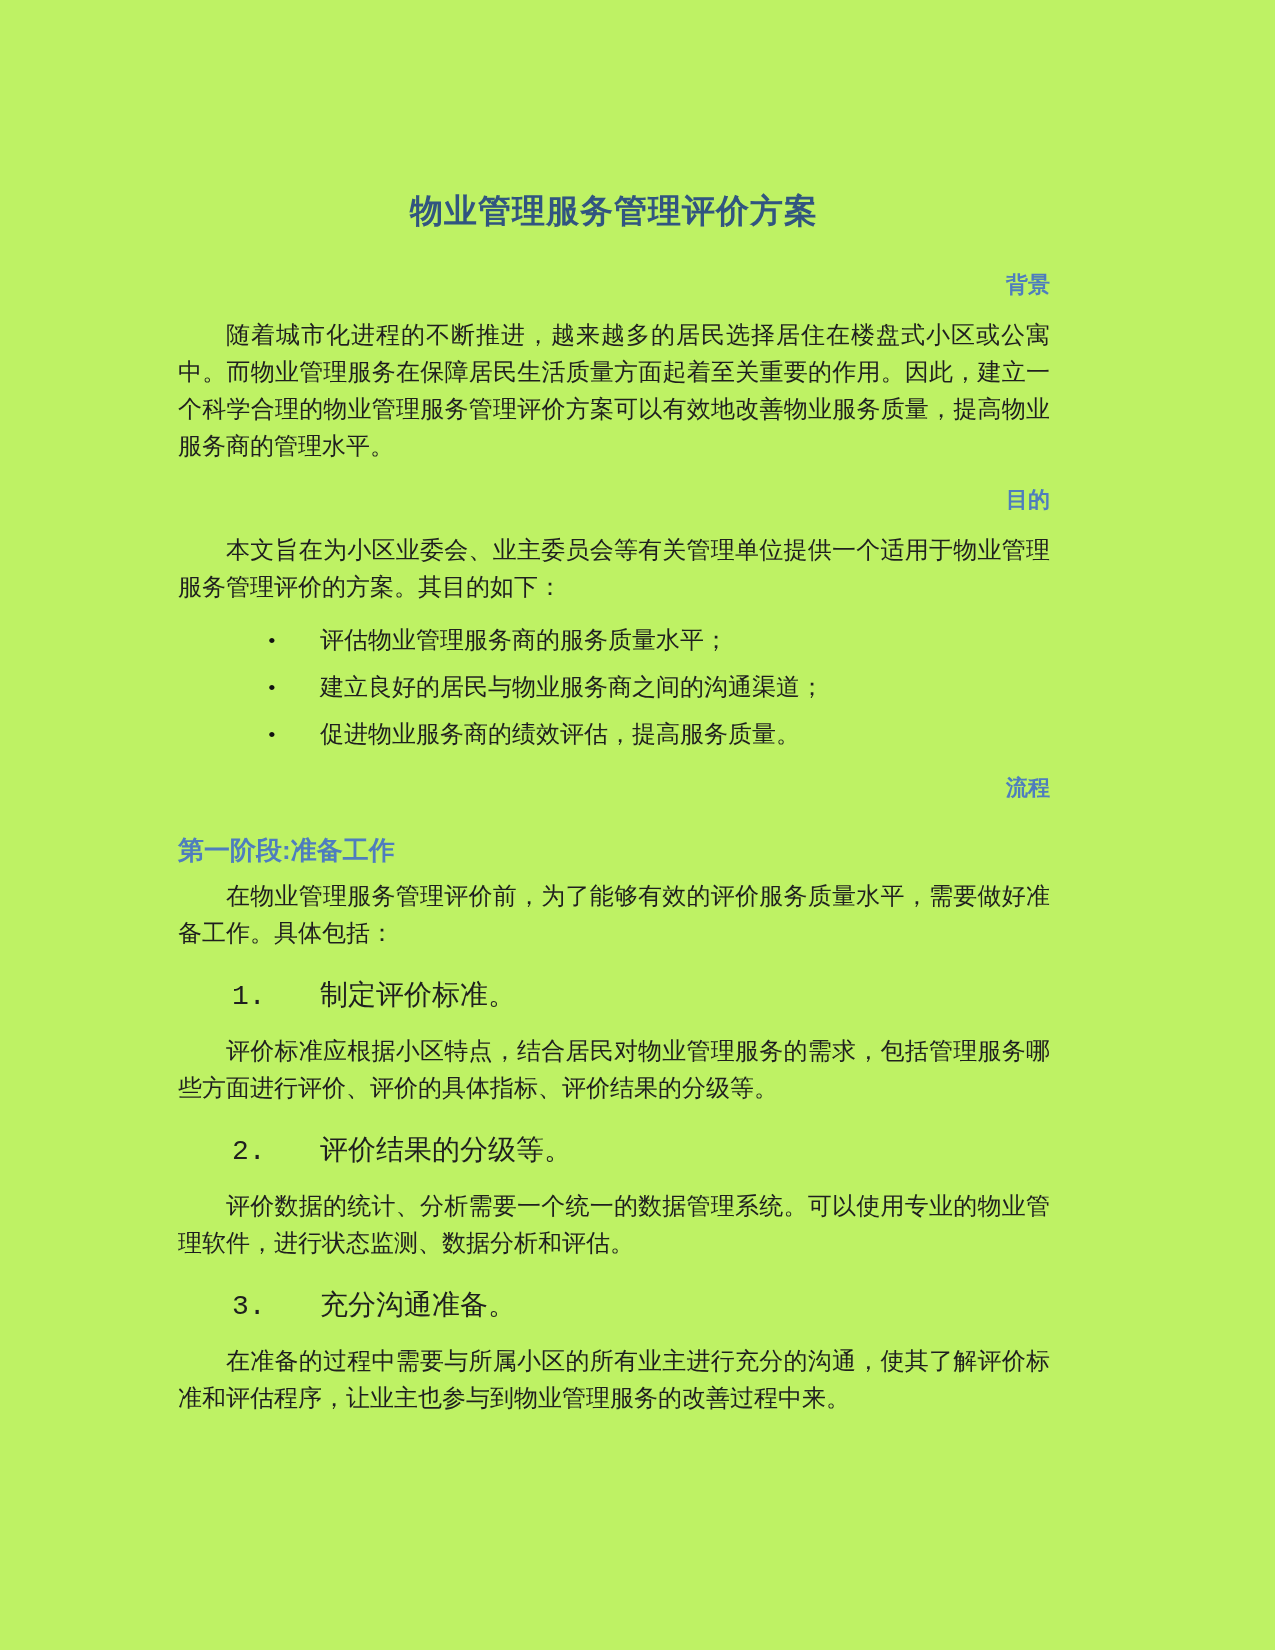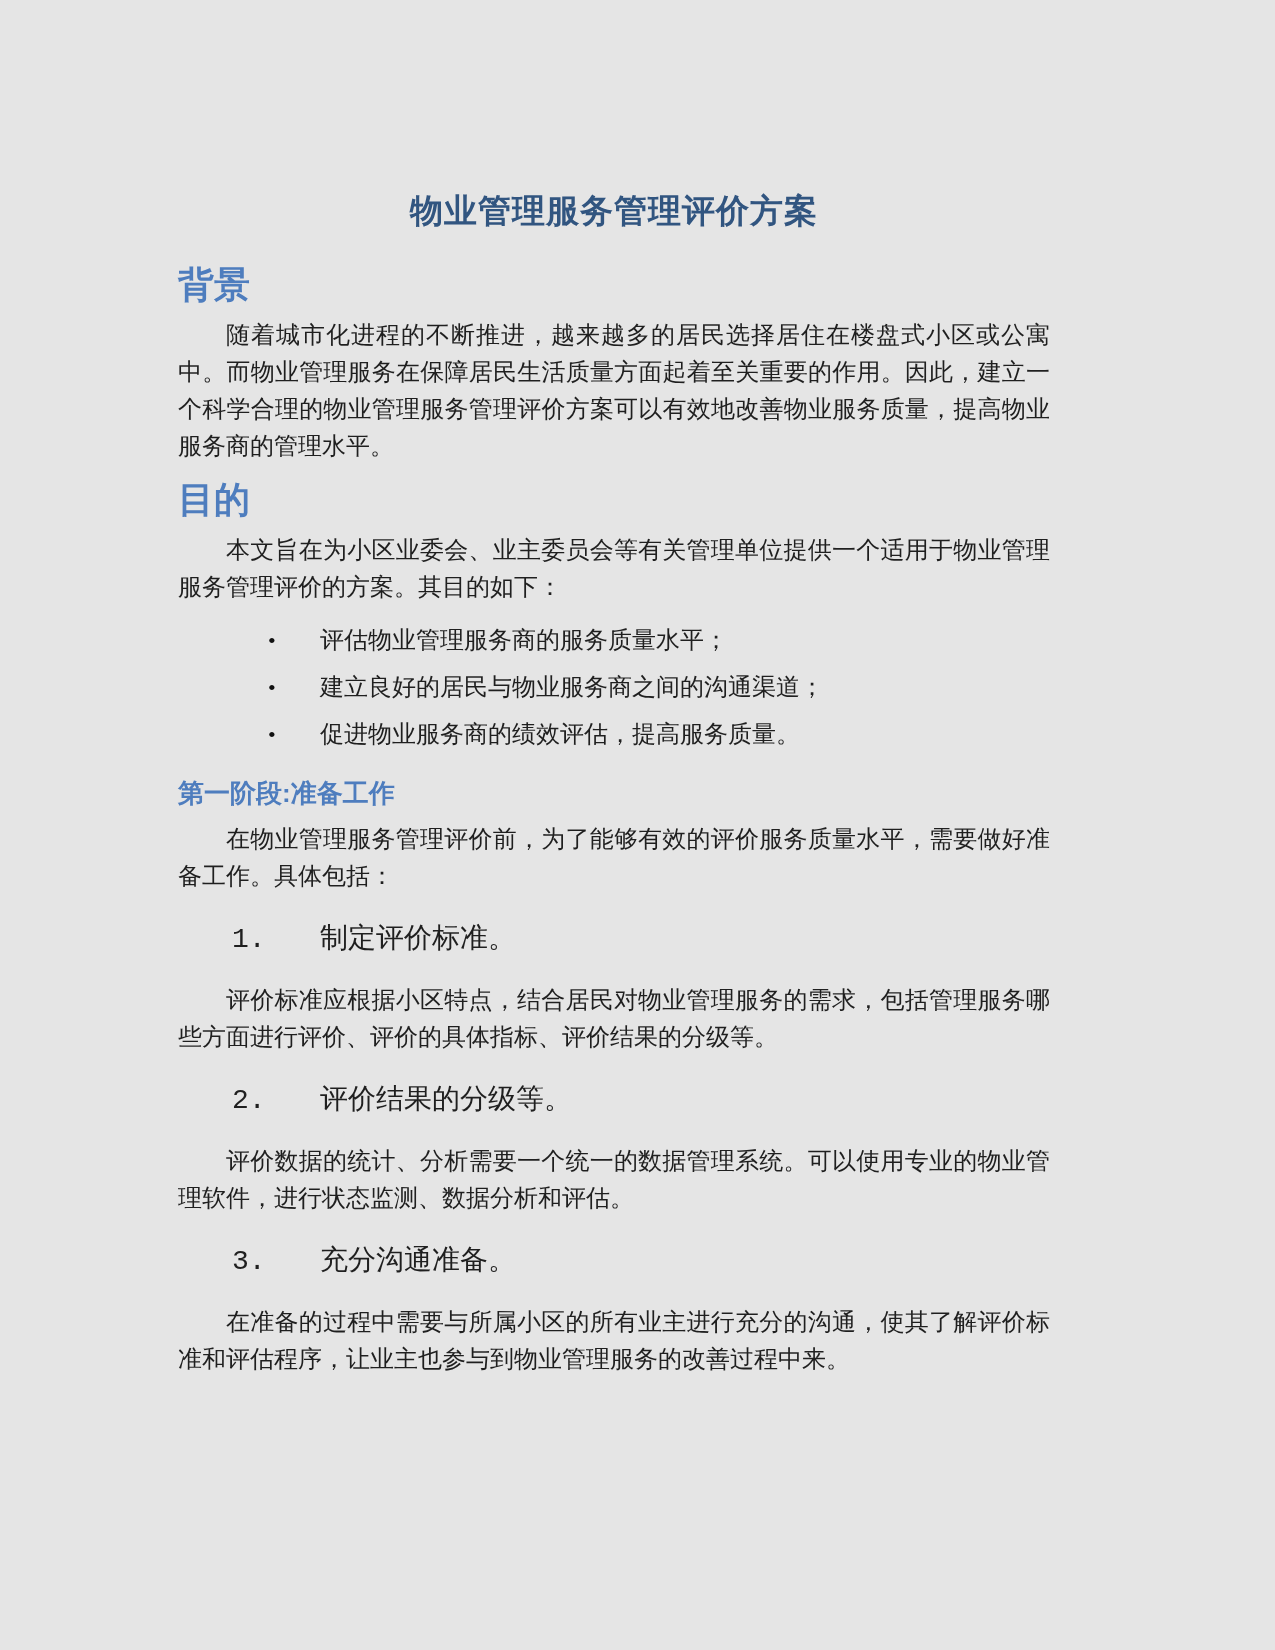--- a/index.html
+++ b/index.html
@@ -4,21 +4,21 @@
 <style>
   html, body {
     margin: 0;
     padding: 0;
     background: #ffffff;
   }
   .page {
     position: relative;
     width: 1275px;
     height: 1650px;
-    background: #e5e5e5;
+    background: #bef264;
     overflow: hidden;
   }
   .content {
     position: absolute;
     left: 178px;
     top: 190px;
     width: 872px;
   }
   .doc-title {
     font-family: "Liberation Sans", sans-serif;
@@ -26,24 +26,25 @@
     font-size: 33px;
     line-height: 42px;
     color: #315580;
     text-align: center;
     margin: 0 0 30px 0;
     letter-spacing: 1px;
   }
   h1.sec-heading {
     font-family: "Liberation Sans", sans-serif;
     font-weight: bold;
-    font-size: 36px;
+    font-size: 22px;
     line-height: 45px;
     color: #4e7dbe;
     margin: 12px 0 10px 0;
+    text-align: right;
   }
   h1.sec-heading.first {
     margin-top: 0;
   }
   h2.sub-heading {
     font-family: "Liberation Sans", sans-serif;
     font-weight: bold;
     font-size: 26px;
     line-height: 40px;
     color: #4e7dbe;
@@ -85,21 +86,21 @@
     line-height: 37px;
     color: #1f1f1f;
     margin: 26px 0 0 0;
     padding-left: 54px;
   }
   .step-title .step-num {
     display: inline-block;
     width: 88px;
   }
   p.step-detail {
-    margin-top: 24px;
+    margin-top: 18px;
   }
 </style>
 </head>
 <body>
 
 <div class="page">
   <div class="content">
 
     <div class="doc-title">物业管理服务管理评价方案</div>
 
@@ -119,20 +120,21 @@
       <li>
         <span class="bullet-dot">•</span>
         <span>建立良好的居民与物业服务商之间的沟通渠道；</span>
       </li>
       <li>
         <span class="bullet-dot">•</span>
         <span>促进物业服务商的绩效评估，提高服务质量。</span>
       </li>
     </ul>
 
+    <h1 class="sec-heading">流程</h1>
 
     <h2 class="sub-heading">第一阶段:准备工作</h2>
 
     <p class="body-para">在物业管理服务管理评价前，为了能够有效的评价服务质量水平，需要做好准备工作。具体包括：</p>
 
     <div class="step-title">
       <span class="step-num">1.</span><span>制定评价标准。</span>
     </div>
     <p class="body-para step-detail">评价标准应根据小区特点，结合居民对物业管理服务的需求，包括管理服务哪些方面进行评价、评价的具体指标、评价结果的分级等。</p>
 

